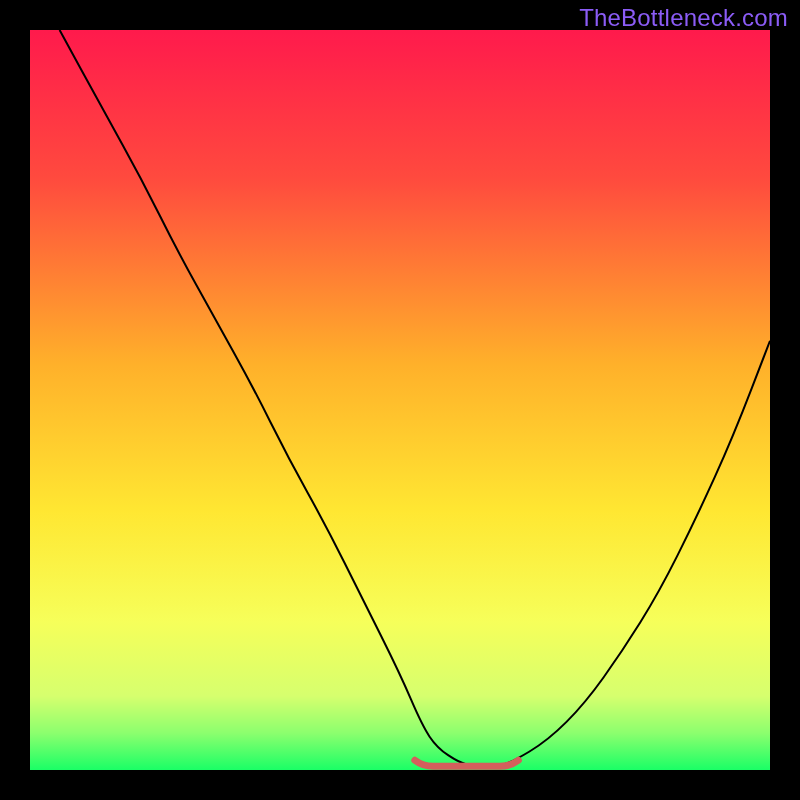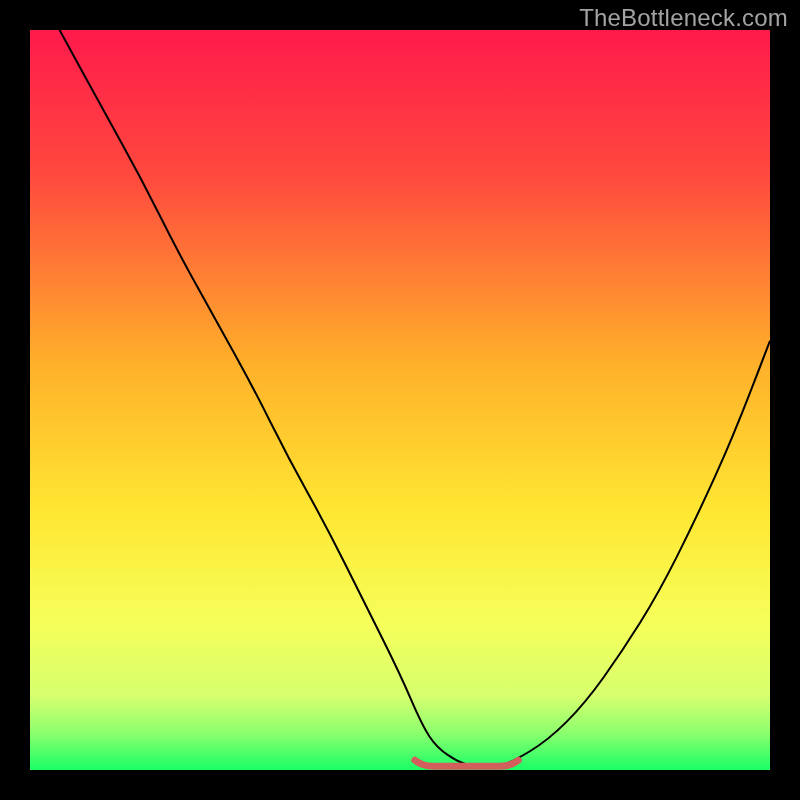--- a/index.html
+++ b/index.html
@@ -16,21 +16,21 @@
     left: 0;
     top: 0;
     width: 800px;
     height: 800px;
     background: #000;
   }
   .watermark {
     position: absolute;
     top: 4px;
     right: 12px;
-    color: #a3a3a3;
+    color: #8b5cf6;
     font-size: 24px;
     font-weight: 500;
     letter-spacing: 0.2px;
     z-index: 10;
     margin-left: 44px;
   }
   .plot-area {
     position: absolute;
     left: 30px;
     top: 30px;

